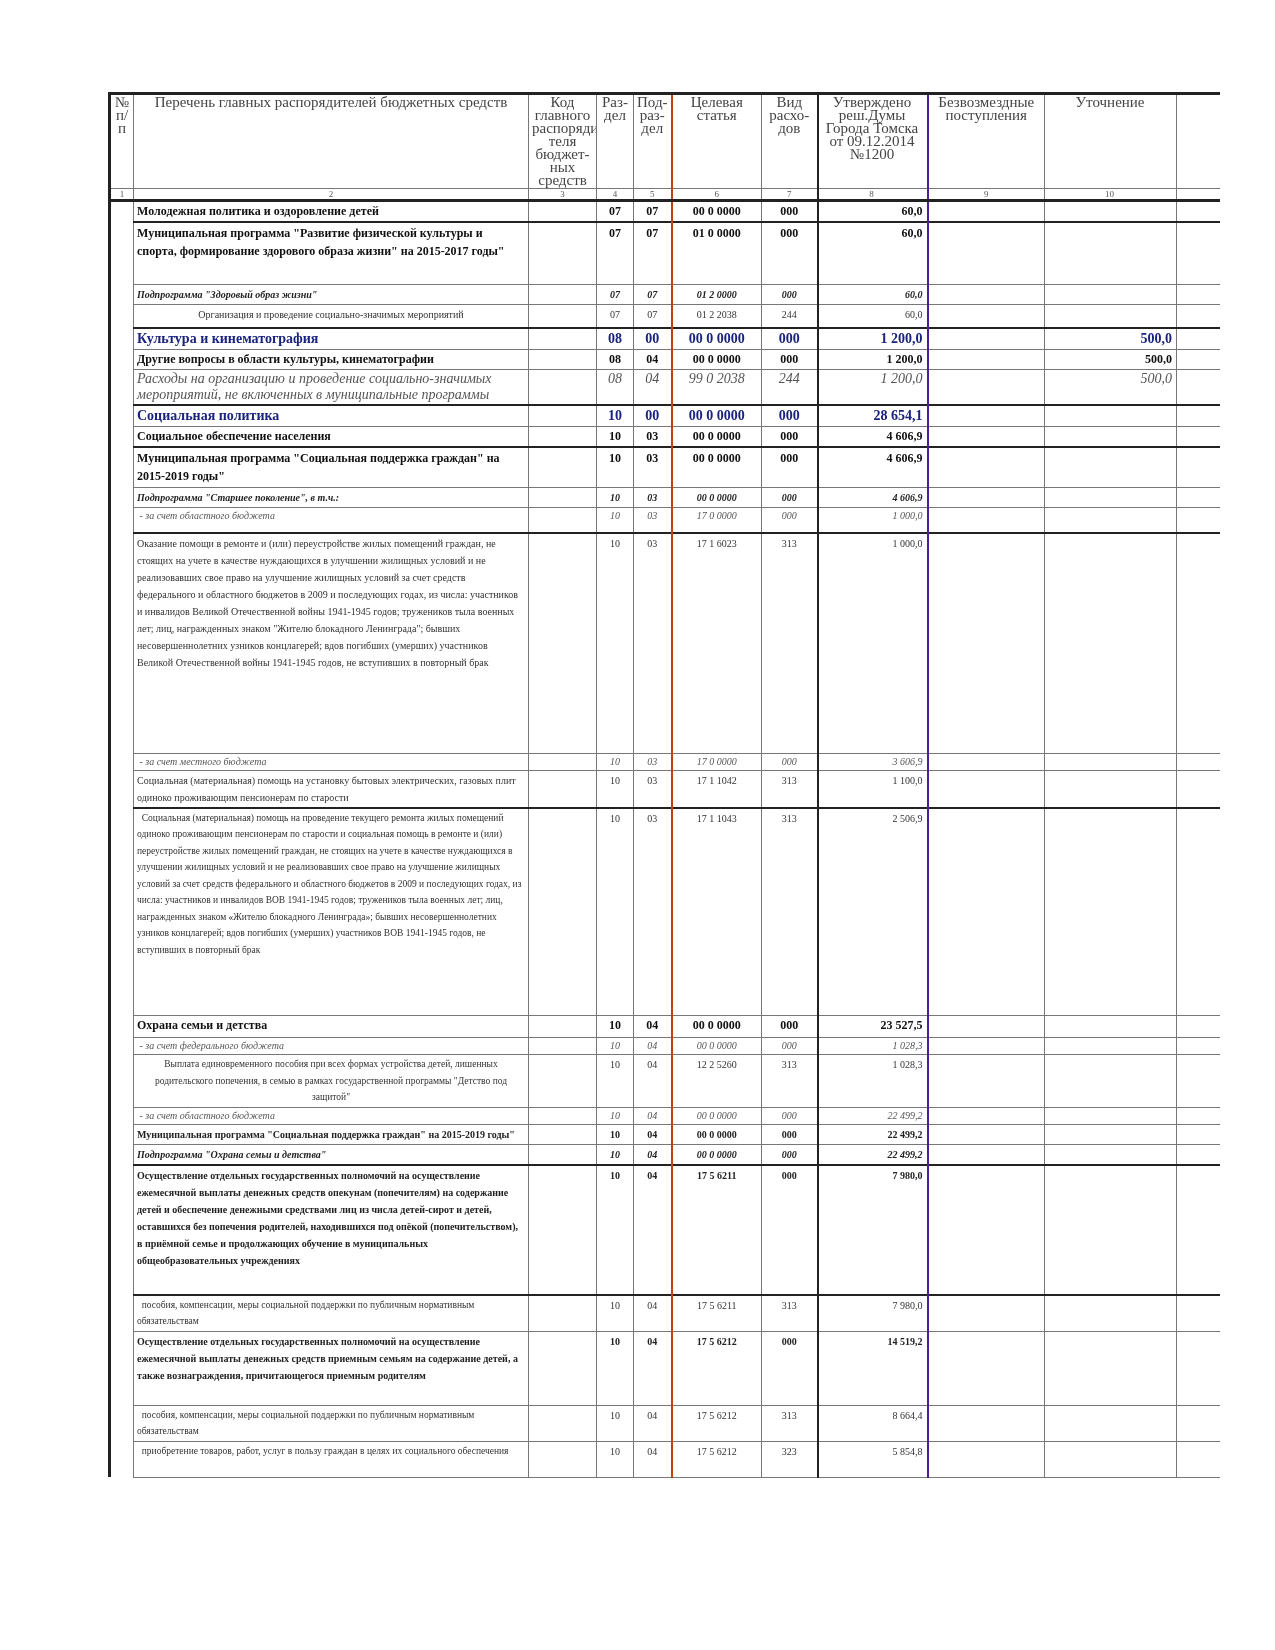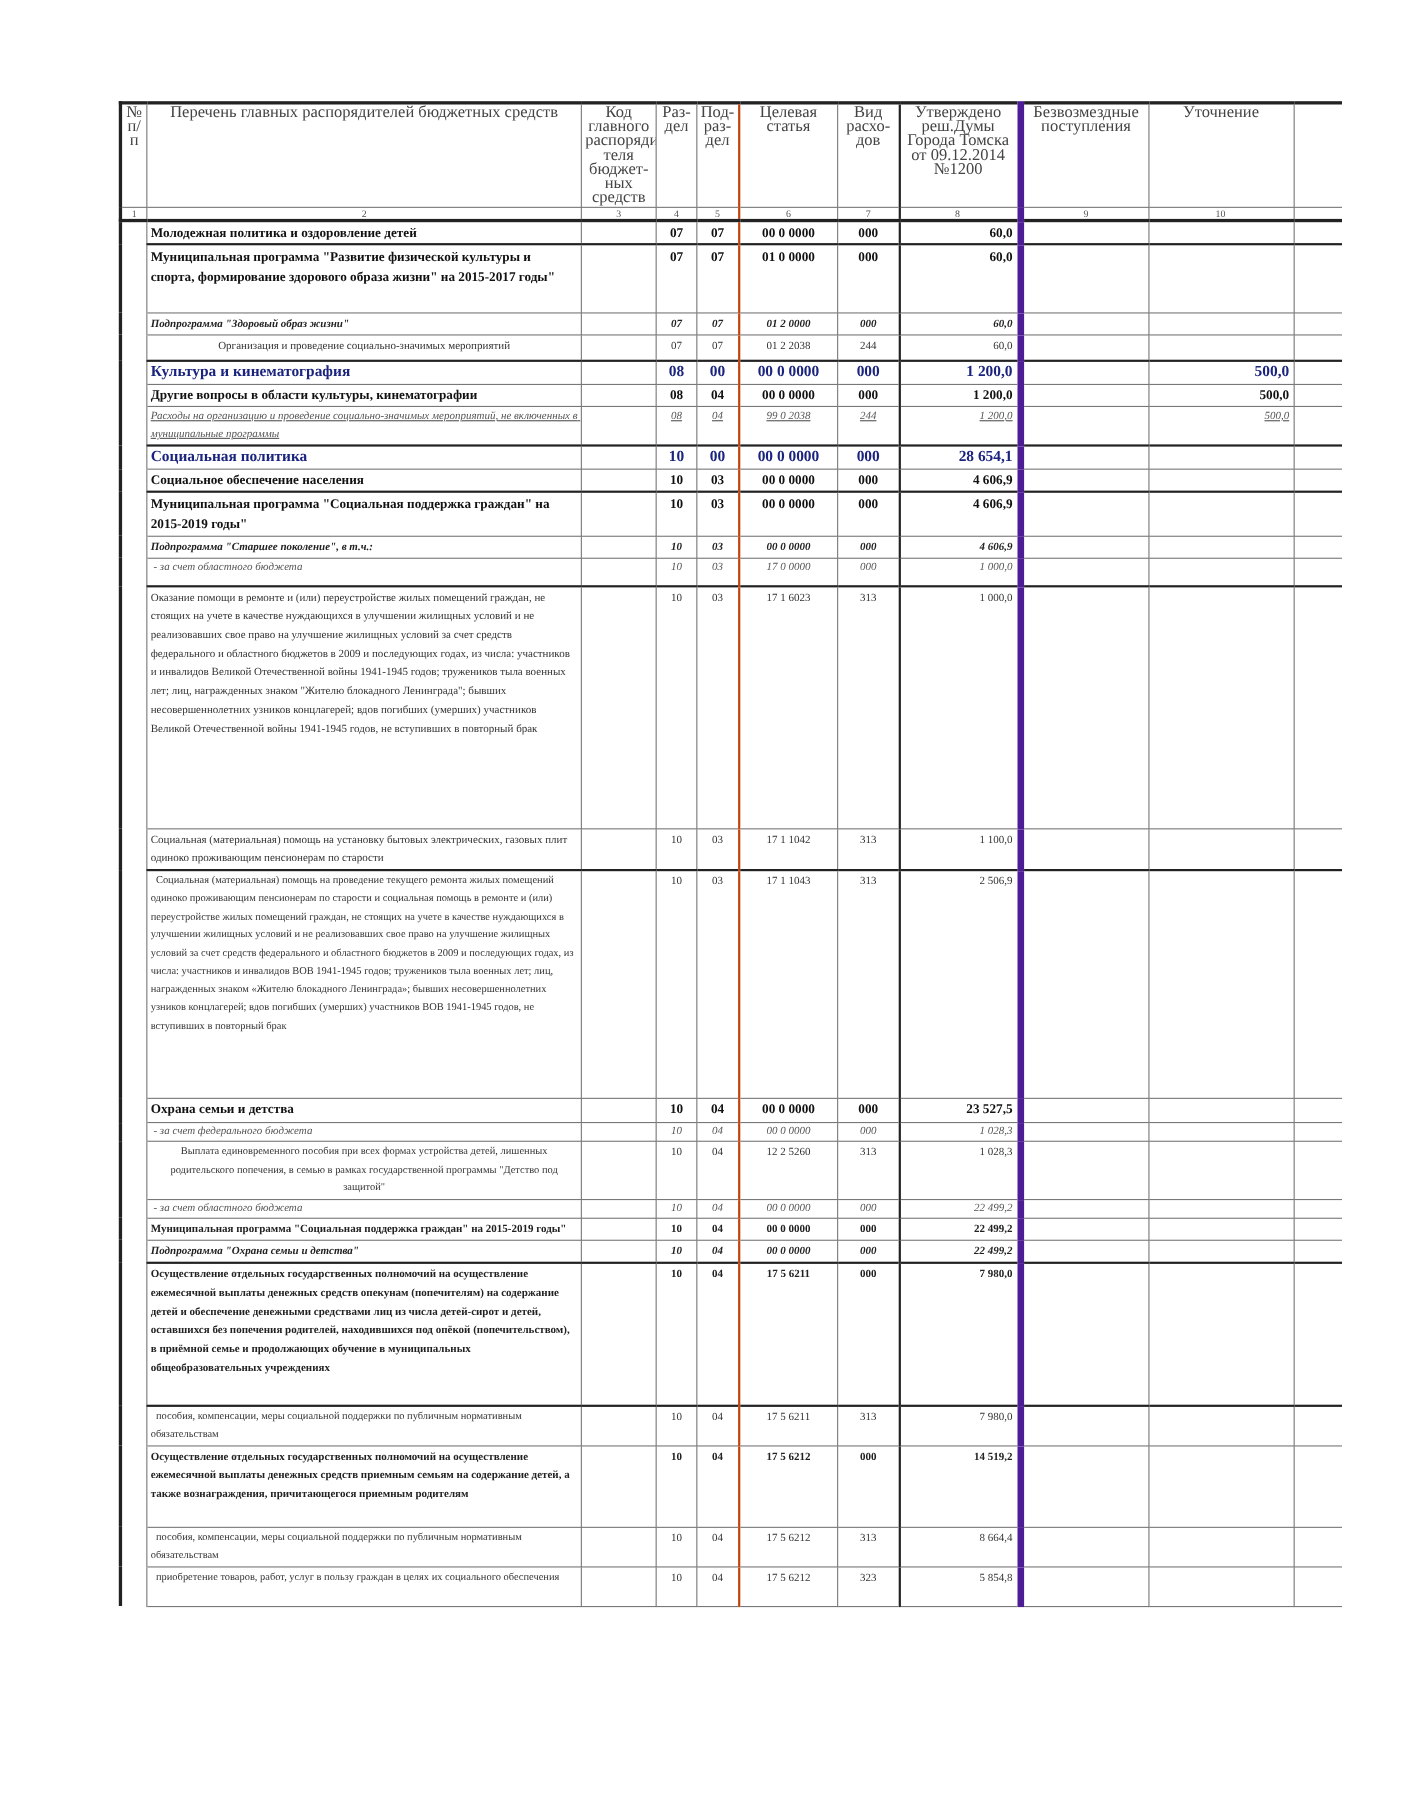--- a/index.html
+++ b/index.html
@@ -8,33 +8,33 @@
   table { border-collapse: collapse; table-layout: fixed; width: 1110px; }
   td { border: 1px solid #777; padding: 1px 3px; vertical-align: top; font-size: 10px; line-height: 17px; overflow: hidden; }
   .hdr td { font-size: 15px; line-height: 13px; text-align: center; color: #444; border-top: 3px solid #222; height: 78px; }
   .hdr td.c1 { border-left: 3px solid #222; }
   .nums td { font-size: 9px; line-height: 10px; text-align: center; color: #555; border-bottom: 3px solid #222; height: 10px; padding: 0 2px; }
   .nums td.c1 { border-left: 3px solid #222; }
   tbody.body td.c1 { border-left: 3px solid #222; border-top: none; border-bottom: none; }
   td.c4, td.c5, td.c6, td.c7 { text-align: center; }
   td.c8, td.c10 { text-align: right; padding-right: 4px; }
   td.c6 { border-left: 2px solid #c2410c; }
-  td.c8 { border-left: 2px solid #222; border-right: 6px solid #4c1d95; }
+  td.c8 { border-left: 2px solid #222; border-right: 2px solid #4c1d95; }
   td.c11 { border-right: none; }
   tr.section td { font-weight: bold; color: #1a237e; font-size: 14px; line-height: 18px; border-top: 2px solid #222; }
   tr.section td.c1 { border-top: none; }
   tr.sub td { font-weight: bold; font-size: 12px; line-height: 17px; color: #111; }
   tr.prog td { font-weight: bold; font-size: 12px; line-height: 18px; color: #111; }
   tr.subprog td { font-weight: bold; font-style: italic; font-size: 10px; color: #222; }
   tr.budget td { font-style: italic; font-size: 10px; color: #555; line-height: 14px; }
   tr.item td { font-size: 10px; color: #333; }
   tr.item td.c2 { line-height: 17px; }
   tr.small td.c2 { font-size: 9.5px; line-height: 16.5px; }
   tr.bolditem td { font-weight: bold; font-size: 10px; color: #222; line-height: 17px; }
-  tr.italicnote td { font-style: italic; font-size: 10px; color: #555; line-height: 16px; text-decoration: underline; }
+  tr.italicnote td { font-style: italic; font-size: 14px; color: #555; line-height: 16px; }
   .thick-top td { border-top: 2px solid #222; }
   .thick-top td.c1 { border-top: none; }
 </style>
 </head>
 <body>
 
 <div id="sheet">
   <table>
     <colgroup>
       <col style="width:24px">
@@ -240,20 +240,33 @@
           <td class="c3"></td>
           <td class="c4">10</td>
           <td class="c5">03</td>
           <td class="c6">17 1 6023</td>
           <td class="c7">313</td>
           <td class="c8">1 000,0</td>
           <td class="c9"></td>
           <td class="c10"></td>
           <td class="c11"></td>
         </tr>
+        <tr class="budget" style="height: 14px;">
+          <td class="c1"></td>
+          <td class="c2" style="white-space: pre-wrap;"> - за счет местного бюджета</td>
+          <td class="c3"></td>
+          <td class="c4">10</td>
+          <td class="c5">03</td>
+          <td class="c6">17 0 0000</td>
+          <td class="c7">000</td>
+          <td class="c8">3 606,9</td>
+          <td class="c9"></td>
+          <td class="c10"></td>
+          <td class="c11"></td>
+        </tr>
         <tr class="item" style="height: 32px;">
           <td class="c1"></td>
           <td class="c2" style="white-space: pre-wrap;">Социальная (материальная) помощь на установку бытовых электрических, газовых плит одиноко проживающим пенсионерам по старости</td>
           <td class="c3"></td>
           <td class="c4">10</td>
           <td class="c5">03</td>
           <td class="c6">17 1 1042</td>
           <td class="c7">313</td>
           <td class="c8">1 100,0</td>
           <td class="c9"></td>

